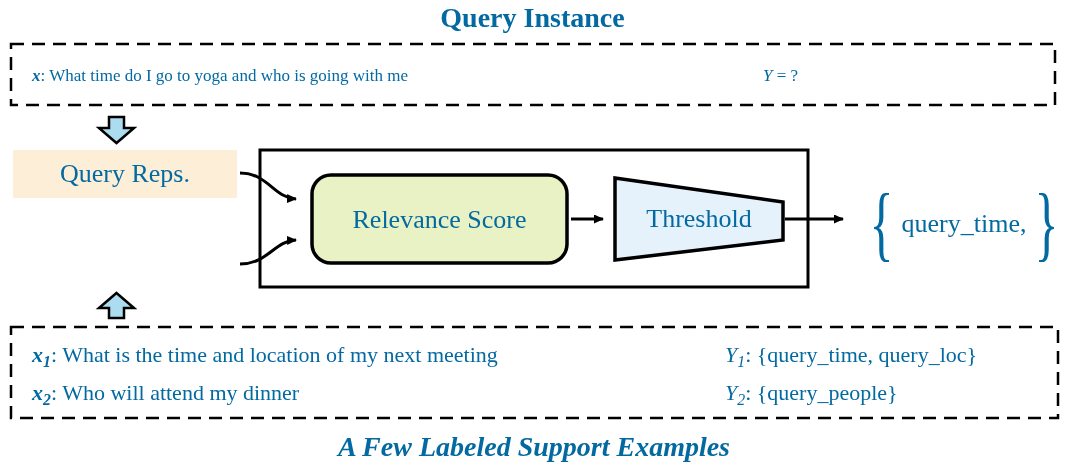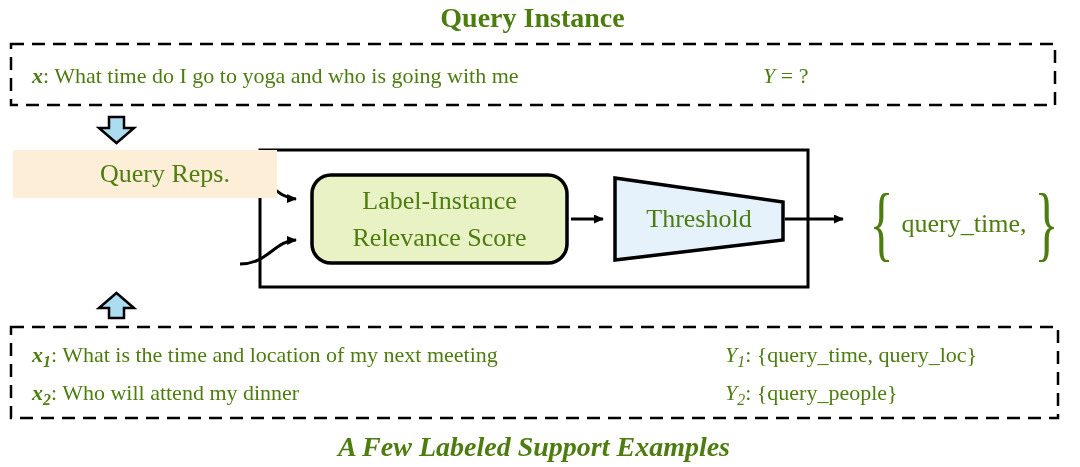--- a/index.html
+++ b/index.html
@@ -1,36 +1,36 @@
 <!DOCTYPE html>
 <html><head>
 <meta charset="utf-8">
 <style>
   html,body{margin:0;padding:0;background:#ffffff;}
   #figure{
     position:relative;
     width:1080px;height:467px;
     background:#ffffff;
     font-family:"Liberation Serif", serif;
-    color:#4d7c0f;
+    color:#0369a1;
     overflow:hidden;
   }
   #shape-layer{position:absolute;left:0;top:0;width:1080px;height:467px;}
   .txt{position:absolute;white-space:nowrap;}
   .title{font-weight:bold;font-size:28px;text-align:center;}
-  .body{font-size:22px;}
+  .body{font-size:17px;}
   .vx{font-style:italic;font-weight:bold;}
   .vy{font-style:italic;}
   sub{font-size:0.72em;line-height:0;}
   .repbox-label{
     position:absolute;left:13px;width:224px;height:48px;
     display:flex;align-items:center;justify-content:center;
     font-size:26px;
   }
-  #query-reps{top:150px;background:#fdeed8;padding-left:40px;}
+  #query-reps{top:150px;background:#fdeed8;}
   #label-reps{top:240px;background:#fbdfb4;}
   #scorer-label{
     position:absolute;left:312px;top:175px;width:255px;height:88px;
     display:flex;flex-direction:column;align-items:center;justify-content:center;
     font-size:26px;line-height:37px;text-align:center;
   }
   #threshold-label{
     position:absolute;left:615px;top:201px;width:168px;height:36px;
     display:flex;align-items:center;justify-content:center;font-size:26px;
   }
@@ -89,21 +89,20 @@
   </div>
   <div class="txt body" style="left:763px;top:58px;height:36px;line-height:36px;">
     <span class="vy">Y</span><span> = ?</span>
   </div>
 
   <div id="query-reps" class="repbox-label">
     <span>Query Reps.</span>
   </div>
 
   <div id="scorer-label">
-    <span>Label-Instance</span>
     <span>Relevance Score</span>
   </div>
 
   <div id="threshold-label">
     <span>Threshold</span>
   </div>
 
   <div id="output-set">
     <span class="brace">{</span>
     <div id="output-lines">

